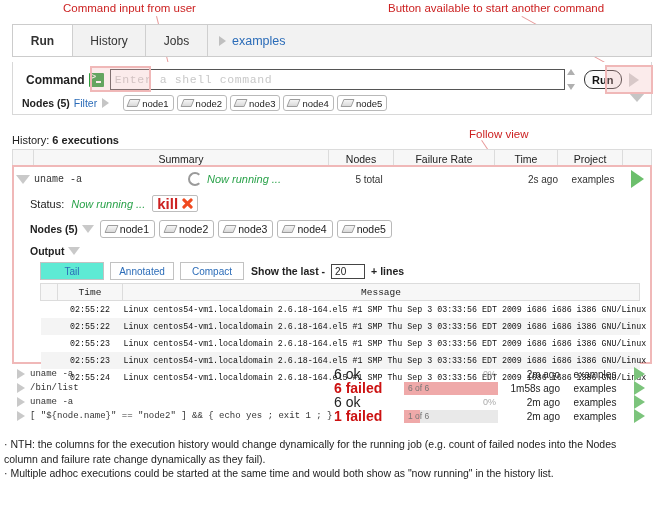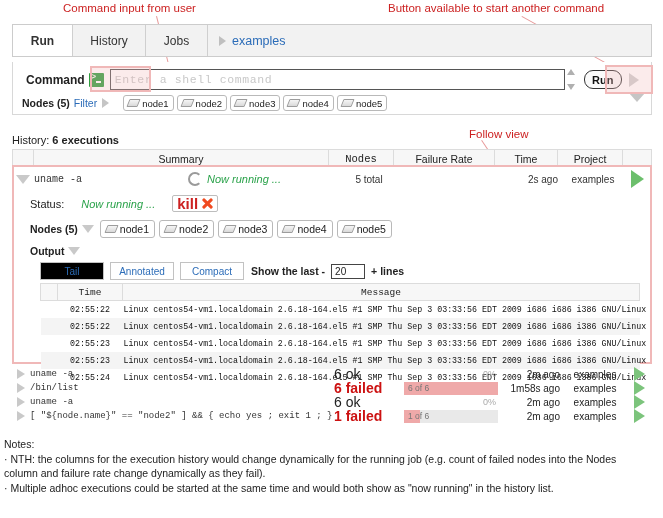--- a/index.html
+++ b/index.html
@@ -193,21 +193,21 @@
   }
   .histtable th {
     border: 1px solid #dcdcdc;
     background: #f7f7f7;
     font-weight: normal;
     font-size: 10.5px;
     height: 15px;
     color: #222;
   }
   .col-caret { width: 18px; }
-  .col-nodes { width: 62px; font-family: Liberation Mono, monospace; }
+  .col-nodes { width: 62px; }
   .col-fail  { width: 98px; }
   .col-time  { width: 60px; }
   .col-proj  { width: 62px; }
   .col-go    { width: 26px; }
 
   
   .runbox {
     position: absolute; left: 12px; top: 165px;
     width: 640px; height: 199px;
     border: 2px solid #f0b8b8;
@@ -255,21 +255,21 @@
     border-left:11px solid #7cc47c;
     border-top:7px solid transparent;border-bottom:7px solid transparent;
   }
   .play.grey {
     border-left:8px solid #c9c9c9;
     border-top:5px solid transparent;border-bottom:5px solid transparent;
   }
 
   .statusrow {
     position: absolute; left: 16px; top: 28px;
-    display: flex; align-items: center; gap: 17px;
+    display: flex; align-items: center; gap: 7px;
     font-size: 11px;
     text-align: center;
   }
   .status-val { color: #2aa24a; font-style: italic; }
   .killbtn {
     border: 1px solid #bdbdbd; background: #fff;
     height: 15px; padding: 0 4px;
     display: inline-flex; align-items: center; gap: 4px;
     border-radius: 2px;
   }
@@ -304,21 +304,21 @@
     display: flex; align-items: center; gap: 6px;
   }
   .obtn {
     border: 1px solid #c2c2c2;
     background: #fff;
     color: #2b6cb8;
     font-size: 10px;
     height: 16px; width: 62px;
     display:flex;align-items:center;justify-content:center;
   }
-  .obtn.active { background: #000000; }
+  .obtn.active { background: #5eead4; }
   .showlast { font-size: 10.5px; font-weight: bold; color:#222; margin-left: 1px; }
   .numinput {
     width: 34px; height: 15px;
     border: 1px solid #444; background: #fff;
     font-size: 10px; padding: 0 3px;
     box-sizing: border-box;
     line-height: 13px;
   }
   .plus-lines { font-size: 10.5px; font-weight: bold; }
 
@@ -664,16 +664,15 @@
     </span>
     <span class="h-time">2m ago</span>
     <span class="h-proj">examples</span>
     <span class="h-go">
       <span class="play sm"></span>
     </span>
   </div>
 </div>
 
 <div class="notes">
-  <div class="nline">Notes:</div>
   <div class="nline">· NTH: the columns for the execution history would change dynamically for the running job (e.g. count of failed nodes into the Nodes column and failure rate change dynamically as they fail).</div>
   <div class="nline">· Multiple adhoc executions could be started at the same time and would both show as "now running" in the history list.</div>
 </div>
 
 </body></html>

